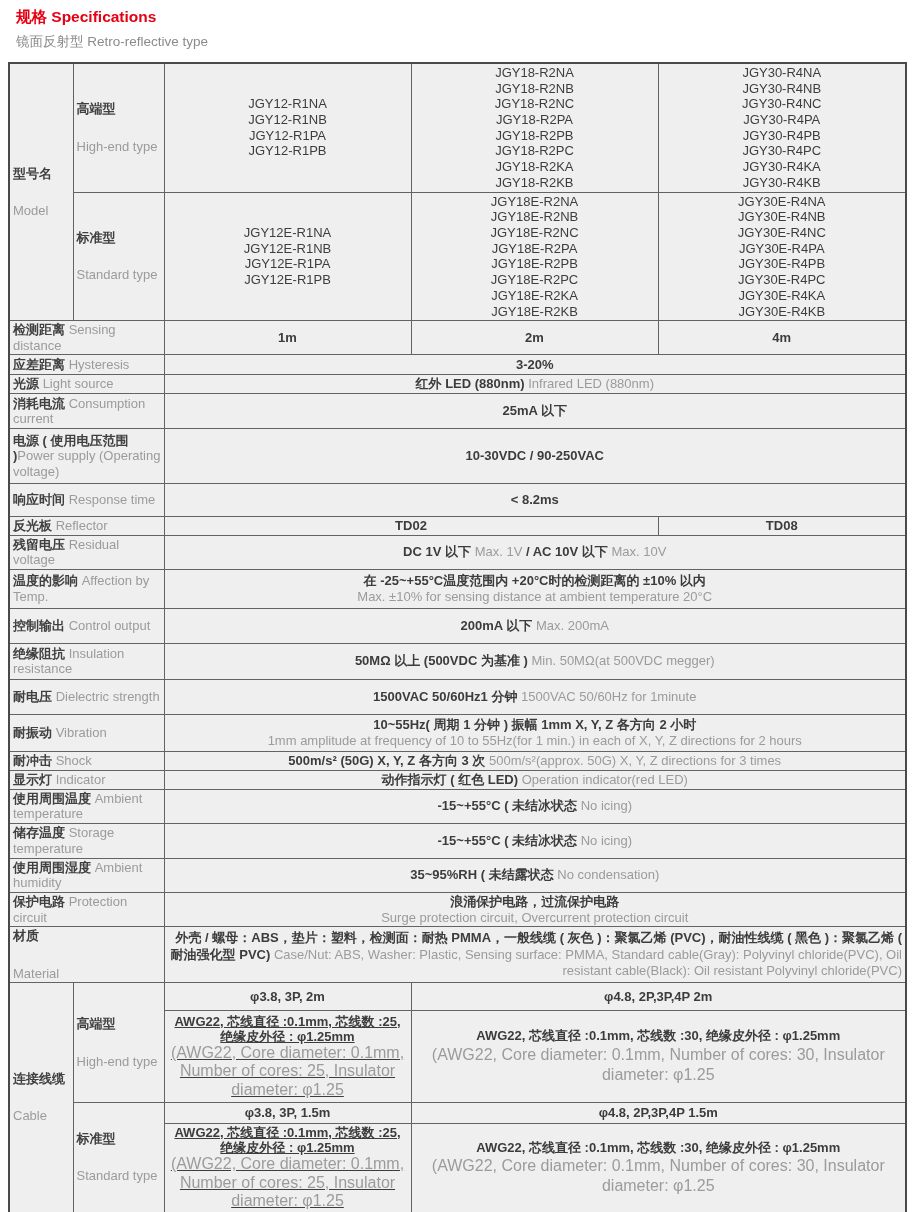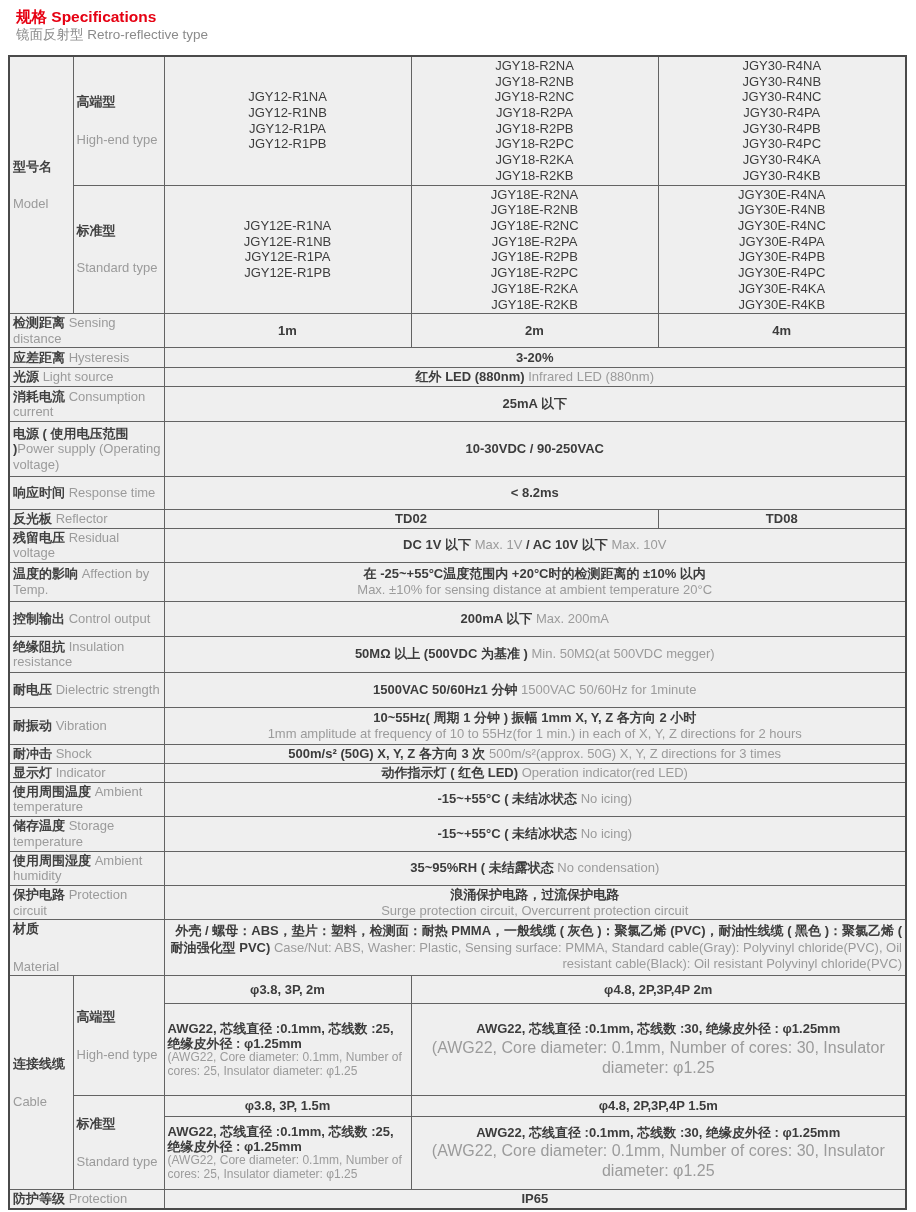--- a/index.html
+++ b/index.html
@@ -1,34 +1,34 @@
 <!DOCTYPE html>
 <html><head>
 <meta charset="utf-8">
 <style>
   html,body{margin:0;padding:0;background:#ffffff;}
   body{width:916px;height:1212px;font-family:"Liberation Sans","DejaVu Sans",sans-serif;-webkit-font-smoothing:antialiased;}
   .wrap{position:relative;width:916px;height:1212px;overflow:hidden;}
   .hdr{padding:8px 0 0 16px;}
   .title{font-size:15.5px;font-weight:700;color:#e60012;line-height:1.2;}
-  .subtitle{font-size:13.5px;color:#8b8b8b;line-height:1.2;}
+  .subtitle{margin-top:7px;font-size:13.5px;color:#8b8b8b;line-height:1.2;}
   table.spec{border-collapse:collapse;table-layout:fixed;width:897px;margin:12px 0 0 8px;background:#efefef;border:2px solid #4a4a4a;}
   table.spec td{border:1px solid #636363;padding:1px 3px;vertical-align:middle;font-size:13px;color:#3d3d3d;overflow:hidden;}
   td.lbl{text-align:left;padding-left:4px;line-height:1.18;}
   .lz{font-weight:700;color:#404040;}
   .le{color:#9b9b9b;font-weight:400;margin-top:22px;}
   td.v{text-align:center;line-height:1.22;}
   .b{font-weight:700;color:#3c3c3c;}
   .g{color:#9b9b9b;font-weight:400;}
   .blk{display:block;}
   td.mod{text-align:center;font-size:13px;color:#3e3e3e;line-height:1.21;font-weight:400;}
   .pre{white-space:pre-line;margin-top:28px;}
   td.mat{font-size:12.8px;line-height:1.26;text-align:right;padding:2px 6px;}
-  td.awg{font-size:12.4px;line-height:1.16;text-align:left;padding:2px 2px;}
-  td.awg .g{font-size:12px;}
+  td.awg{font-size:12.4px;line-height:1.16;text-align:center;padding:2px 2px;text-decoration:underline;}
+  td.awg .g{font-size:16px;}
   td.awgb{font-size:13px;line-height:1.25;text-align:center;margin-left:17px;}
   td.awgb .g{font-size:16px;}
   .vib2{font-size:12.6px;}
 </style>
 </head>
 <body>
 
 <div class="wrap">
 
   <div class="hdr">

